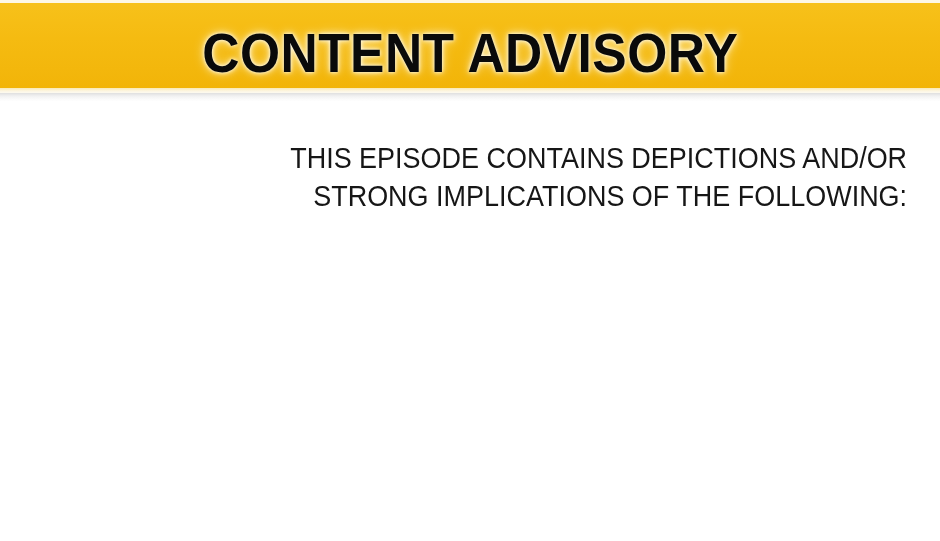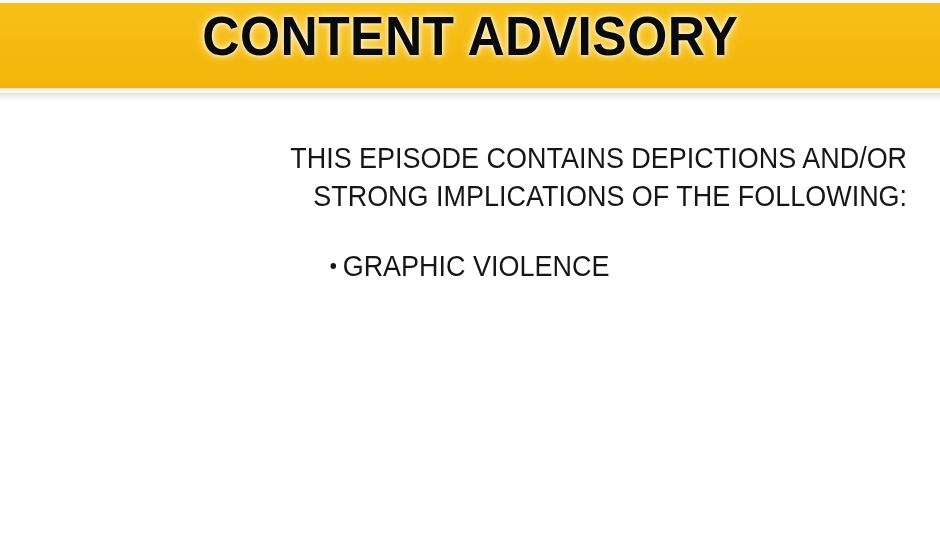--- a/index.html
+++ b/index.html
@@ -48,21 +48,21 @@
     left: 0;
     width: 100%;
     height: 85px;
     background: linear-gradient(
         180deg,
         #f7c11a 0%,
         #f5bb11 42%,
         #f3b70c 78%,
         #f2b408 100%);
     display: flex;
-    align-items: flex-start;
+    align-items: flex-end;
     justify-content: center;
   }
 
   .banner-bottom-edge {
     position: absolute;
     top: 88px;
     left: 0;
     width: 100%;
     height: 5px;
     background: linear-gradient(180deg, #f9e9b6 0%, #fdf6e2 60%, #fdfaf0 100%);
@@ -184,20 +184,15 @@
     <div class="banner-shadow"></div>
   </div>
 
   <div class="advisory-body">
 
     <div class="intro-block">
       <span class="intro-line">THIS EPISODE CONTAINS DEPICTIONS AND/OR</span>
       <span class="intro-line">STRONG IMPLICATIONS OF THE FOLLOWING:</span>
     </div>
 
-    <ul class="item-list">
-      <li class="item-row">
-        <span class="bullet-dot"></span><span class="item-label">GRAPHIC VIOLENCE</span>
-      </li>
-    </ul>
 
   </div>
 </div>
 
 </body></html>

